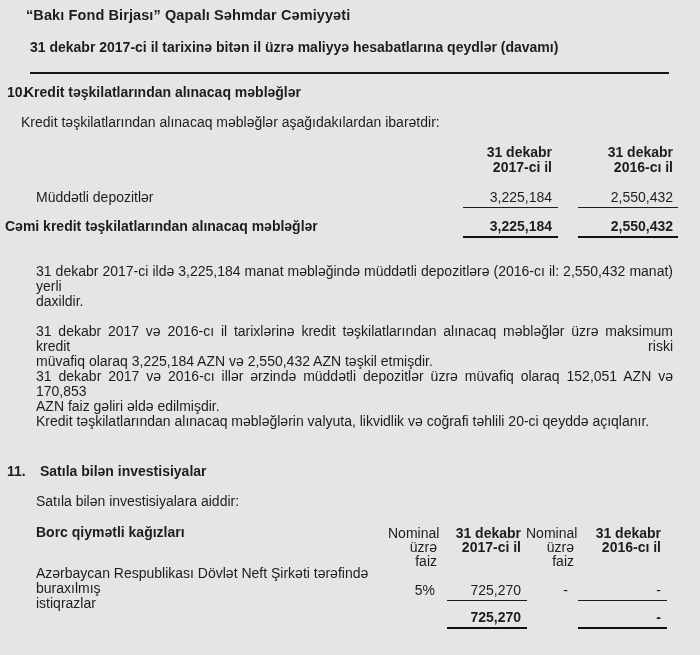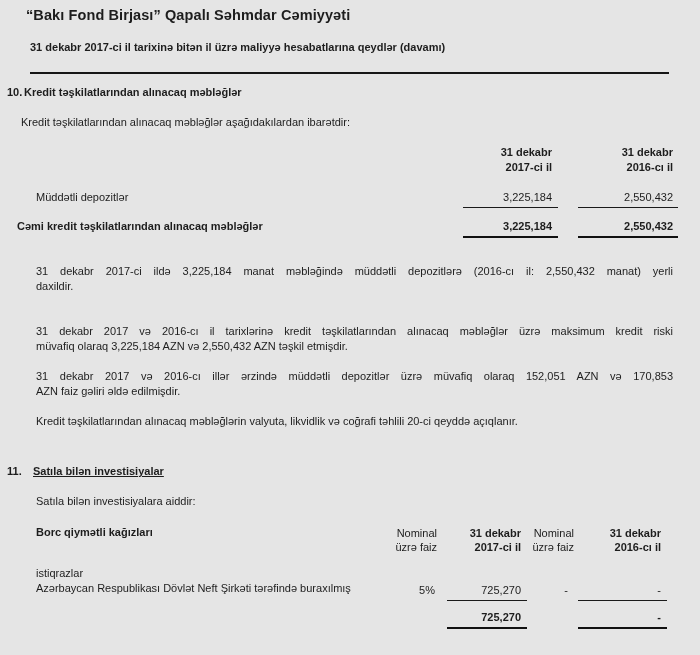--- a/index.html
+++ b/index.html
@@ -5,21 +5,21 @@
   html, body { margin: 0; padding: 0; }
   body {
     width: 700px; height: 655px;
     background: #ffffff;
     font-family: "Liberation Sans", sans-serif;
     color: #1d1d1d;
     -webkit-font-smoothing: antialiased;
   }
   .page { position: relative; width: 700px; height: 655px; background: #e5e5e5; overflow: hidden; }
   .abs { position: absolute; }
-  .fs11 { font-size: 11px; line-height: 15px; }
+  .fs11 { font-size: 14px; line-height: 15px; }
   .b { font-weight: bold; }
   .i { font-style: italic; }
   .title { font-size: 14.5px; line-height: 18px; font-weight: bold; letter-spacing: 0.1px; }
   .rule { background: #161616; height: 2px; }
   
   .cellr { text-align: right; }
   .u1 { border-bottom: 1.5px solid #1a1a1a; }
   .u2 { border-bottom: 2.5px solid #111111; }
   .vcell { height: 17px; }
   .hdr2 { line-height: 15px; }
@@ -47,21 +47,21 @@
   </div>
   <div class="abs fs11 b cellr hdr2" style="left:578px; top:145px; width:95px; padding-right:5px;">
     <div>31 dekabr</div>
     <div>2016-cı il</div>
   </div>
 
   <div class="abs fs11" style="left:36px; top:190px;">Müddətli depozitlər</div>
   <div class="abs fs11 cellr vcell u1" style="left:463px; top:190px; width:89px; padding-right:6px;">3,225,184</div>
   <div class="abs fs11 cellr vcell u1" style="left:578px; top:190px; width:95px; padding-right:5px;">2,550,432</div>
 
-  <div class="abs fs11 b" style="left:17px; top:219px;">Cəmi kredit təşkilatlarından alınacaq məbləğlər</div>
+  <div class="abs fs11 b" style="left:5px; top:219px;">Cəmi kredit təşkilatlarından alınacaq məbləğlər</div>
   <div class="abs fs11 b cellr vcell u2" style="left:463px; top:219px; width:89px; padding-right:6px;">3,225,184</div>
   <div class="abs fs11 b cellr vcell u2" style="left:578px; top:219px; width:95px; padding-right:5px;">2,550,432</div>
 
   <div class="abs fs11 para" style="left:36px; top:264px;">
     <div class="jl">31 dekabr 2017-ci ildə 3,225,184 manat məbləğində müddətli depozitlərə (2016-cı il: 2,550,432 manat) yerli</div>
     <div>daxildir.</div>
   </div>
 
   <div class="abs fs11 para" style="left:36px; top:324px;">
     <div class="jl">31 dekabr 2017 və 2016-cı il tarixlərinə kredit təşkilatlarından alınacaq məbləğlər üzrə maksimum kredit riski</div>
@@ -71,21 +71,21 @@
   <div class="abs fs11 para" style="left:36px; top:369px;">
     <div class="jl">31 dekabr 2017 və 2016-cı illər ərzində müddətli depozitlər üzrə müvafiq olaraq 152,051 AZN və 170,853</div>
     <div>AZN faiz gəliri əldə edilmişdir.</div>
   </div>
 
   <div class="abs fs11 para" style="left:36px; top:414px;">
     <div>Kredit təşkilatlarından alınacaq məbləğlərin valyuta, likvidlik və coğrafi təhlili 20-ci qeyddə açıqlanır.</div>
   </div>
 
   <div class="abs fs11 b" style="left:7px; top:464px;">11.</div>
-  <div class="abs fs11 b" style="left:33px; top:464px;text-decoration:underline;">Satıla bilən investisiyalar</div>
+  <div class="abs fs11 b" style="left:40px; top:464px;">Satıla bilən investisiyalar</div>
   <div class="abs fs11" style="left:36px; top:494px;">Satıla bilən investisiyalara aiddir:</div>
 
   <div class="abs fs11 b" style="left:36px; top:525px;">Borc qiymətli kağızları</div>
 
   <div class="abs fs11 cellr hdr2s" style="left:388px; top:526px; width:49px;">
     <div>Nominal</div>
     <div>üzrə faiz</div>
   </div>
   <div class="abs fs11 b cellr hdr2s" style="left:447px; top:526px; width:74px; padding-right:6px;">
     <div>31 dekabr</div>
@@ -94,22 +94,22 @@
   <div class="abs fs11 cellr hdr2s" style="left:526px; top:526px; width:48px;">
     <div>Nominal</div>
     <div>üzrə faiz</div>
   </div>
   <div class="abs fs11 b cellr hdr2s" style="left:578px; top:526px; width:83px; padding-right:6px;">
     <div>31 dekabr</div>
     <div>2016-cı il</div>
   </div>
 
   <div class="abs fs11" style="left:36px; top:566px; width:345px;">
+    <div>Azərbaycan Respublikası Dövlət Neft Şirkəti tərəfində buraxılmış</div>
     <div>istiqrazlar</div>
-    <div>Azərbaycan Respublikası Dövlət Neft Şirkəti tərəfində buraxılmış</div>
   </div>
   <div class="abs fs11 cellr vcell" style="left:388px; top:583px; width:47px; padding-right:2px;">5%</div>
   <div class="abs fs11 cellr vcell u1" style="left:447px; top:583px; width:74px; padding-right:6px;">725,270</div>
   <div class="abs fs11 cellr vcell" style="left:526px; top:583px; width:42px; padding-right:6px;">-</div>
   <div class="abs fs11 cellr vcell u1" style="left:578px; top:583px; width:83px; padding-right:6px;">-</div>
 
   <div class="abs fs11 b cellr vcell u2" style="left:447px; top:610px; width:74px; padding-right:6px;">725,270</div>
   <div class="abs fs11 b cellr vcell u2" style="left:578px; top:610px; width:83px; padding-right:6px;">-</div>
 
 </div>

